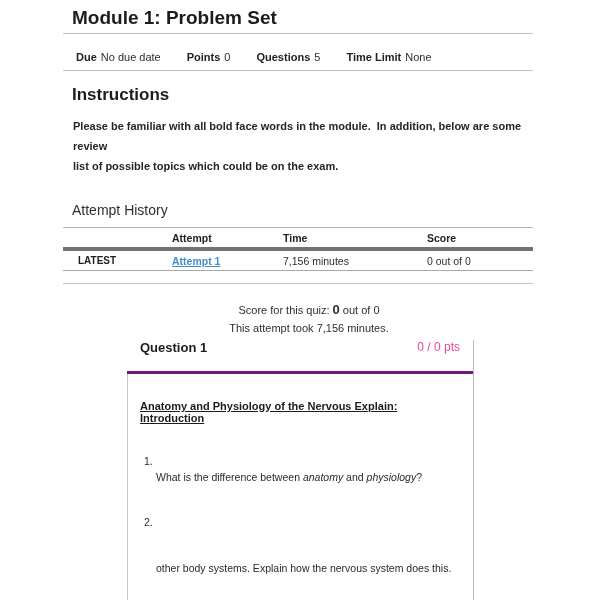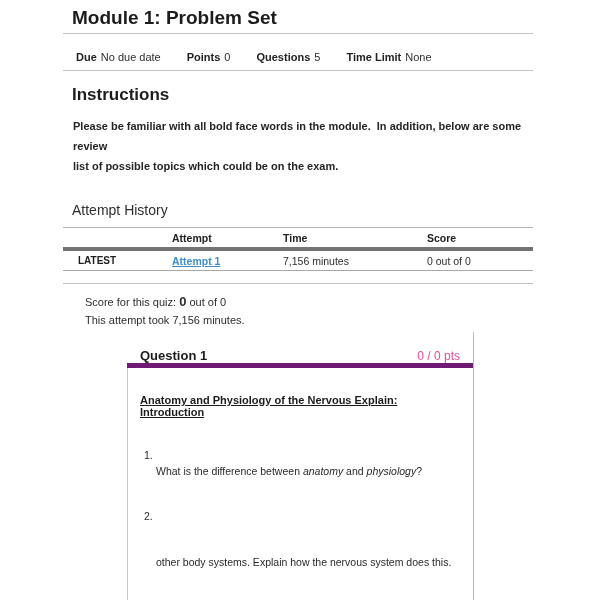--- a/index.html
+++ b/index.html
@@ -17,26 +17,26 @@
   .instr div{white-space:pre-wrap;}
   .ah-h{margin:26px 0 5px 9px;font-size:14px;line-height:17px;font-weight:400;color:#2e2e2e;}
   .ah-table{margin-top:8px;border-top:1px solid #b5b5b5;font-size:10.5px;}
   .ah-row{display:grid;grid-template-columns:109px 111px 144px auto;align-items:center;height:19px;}
   .ah-head{border-bottom:4px solid #737373;font-weight:700;color:#222;}
   .ah-datarow{border-bottom:1px solid #a8a8a8;}
   .cell-first{padding-left:15px;}
   .latest{font-weight:700;font-size:10px;color:#1e1e1e;}
   .attempt-link{font-weight:700;text-decoration:underline;cursor:pointer;}
   .r3{margin-top:12px;}
-  .score{margin:9px 0 0 22px;font-size:11px;line-height:18px;}
+  .score{margin:17px 0 0 22px;font-size:11px;line-height:18px;text-align:center;}
   .score div, .score span{white-space:pre-wrap;}
   .big0{font-weight:700;font-size:13px;}
   .qcard{margin-left:64px;margin-top:3px;width:346px;border-right:1px solid #bdbdbd;}
-  .qheader{display:flex;justify-content:space-between;align-items:flex-end;height:31px;
-           border-bottom:5px solid #701a75;padding:0 13px;}
+  .qheader{display:flex;justify-content:space-between;align-items:flex-start;height:31px;
+           border-bottom:3px solid #701a75;padding:0 13px;}
   .qheader-title{font-weight:700;font-size:13px;color:#1c1c1c;}
   .qpts{font-size:12px;color:#ec4899;}
   .qbody{border-left:1px solid #c6c6c6;padding:26px 14px 0 12px;min-height:250px;}
   .qbody-title{font-size:11px;font-weight:700;text-decoration:underline;color:#1c1c1c;}
   .qitem{display:flex;margin:30px 0 0 4px;font-size:10.5px;line-height:15px;color:#2a2a2a;}
   .qnum{width:12px;flex:none;}
   .qtext{white-space:pre-wrap;margin-top:16px;}
   .qtext span{white-space:pre-wrap;}
   .it{font-style:italic;}
 </style>

